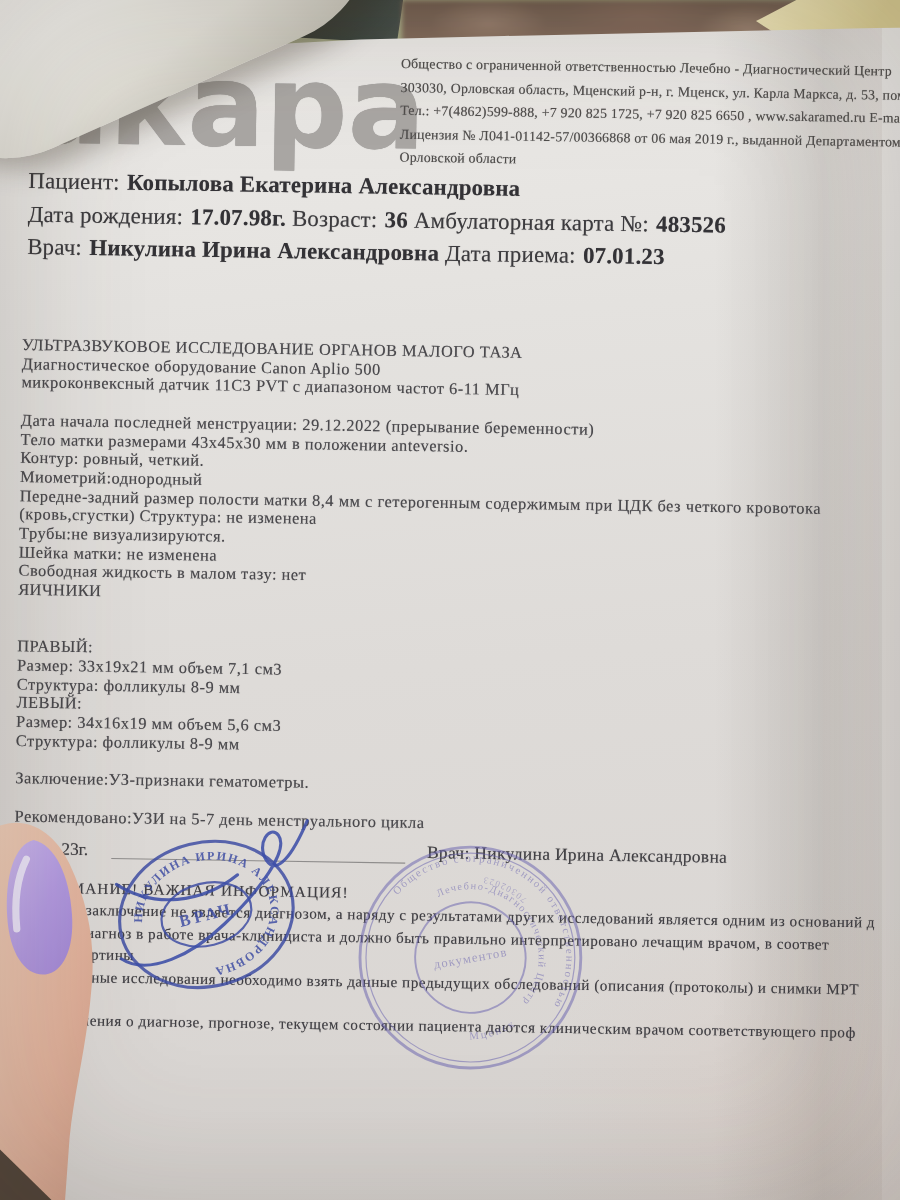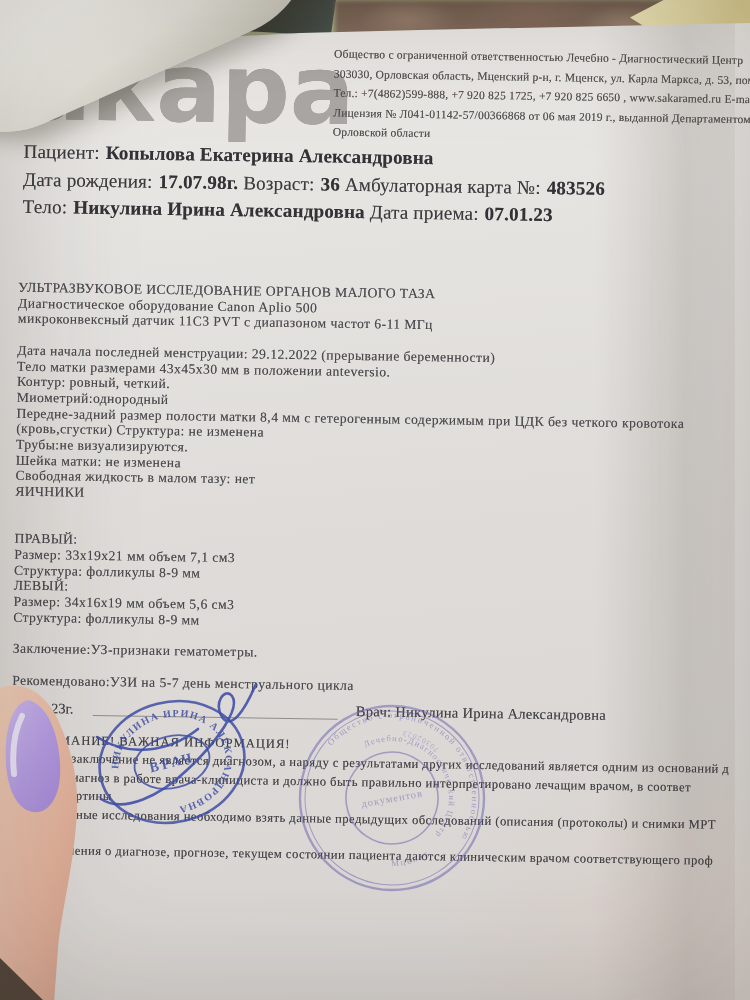--- a/index.html
+++ b/index.html
@@ -102,21 +102,21 @@
     <div class="patient-info">
       <div>
         <span>Пациент:</span><b>Копылова Екатерина Александровна</b>
       </div>
       <div>
         <span>Дата рождения:</span><b>17.07.98г.</b>
         <span>Возраст:</span><b>36</b>
         <span>Амбулаторная карта №:</span><b>483526</b>
       </div>
       <div>
-        <span>Тело:</span><b>Никулина Ирина Александровна</b>
+        <span>Врач:</span><b>Никулина Ирина Александровна</b>
         <span>Дата приема:</span><b>07.01.23</b>
       </div>
     </div>
 
     <div class="report-body">
       <div class="ln">УЛЬТРАЗВУКОВОЕ ИССЛЕДОВАНИЕ ОРГАНОВ МАЛОГО ТАЗА</div>
       <div class="ln">Диагностическое оборудование Canon Aplio 500</div>
       <div class="ln">микроконвексный датчик 11С3 PVT с диапазоном частот 6-11 МГц</div>
       <div class="ln"></div>
       <div class="ln">Дата начала последней менструации: 29.12.2022 (прерывание беременности)</div>

